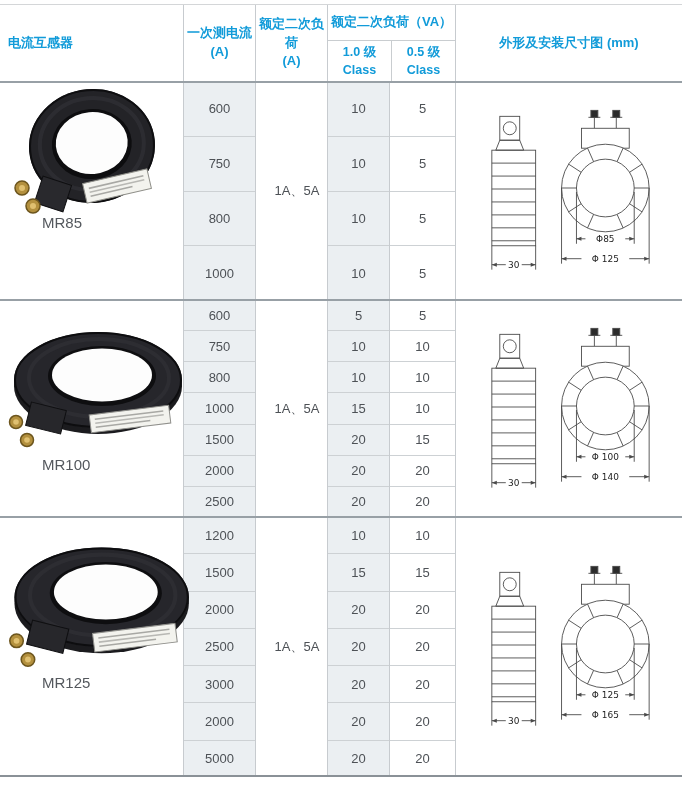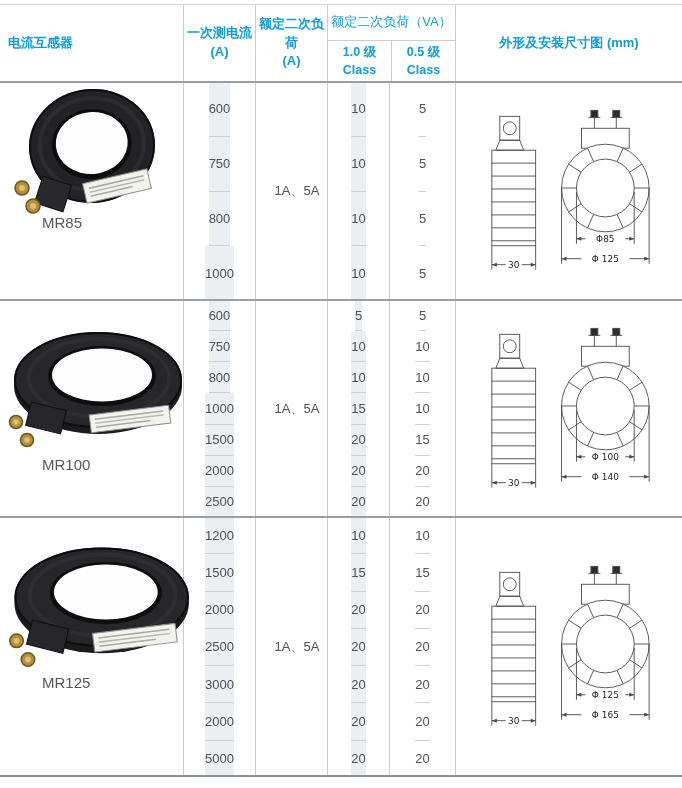--- a/index.html
+++ b/index.html
@@ -8,32 +8,32 @@
   .tbl{position:absolute;left:0;top:4px;width:682px;display:grid;
        grid-template-columns:183px 72px 72px 62px 66px 227px;
        grid-template-rows:78px 218px 217px 260px;}
   .bl{border-left:1px solid #c7cbcf;}
   
   .hc{color:#119bd9;font-weight:bold;font-size:13px;display:flex;flex-direction:column;
       align-items:center;justify-content:center;text-align:center;line-height:1.45;}
   .hc.first{align-items:flex-start;padding-left:8px;}
   .burden-group{display:flex;flex-direction:column;grid-column:span 2;}
   .burden-top{height:36px;display:flex;align-items:center;justify-content:center;
-      border-bottom:1px solid #c9cdd0;color:#119bd9;font-weight:normal;font-size:13px;}
+      border-bottom:1px solid #c9cdd0;color:#119bd9;font-weight:bold;font-size:13px;}
   .burden-sub{flex:1;display:flex;}
   .burden-sub>div{flex:1;display:flex;flex-direction:column;align-items:center;justify-content:center;
       color:#119bd9;font-weight:bold;font-size:12.5px;line-height:1.4;}
   .burden-sub>div:last-child{border-left:1px solid #c9cdd0;}
   
   .col1cell{position:relative;}
   .photo{position:absolute;left:2px;}
   .s0 .photo{top:2px;} .s1 .photo{top:22px;} .s2 .photo{top:20px;}
   .model{position:absolute;left:10px;font-size:15px;color:#54585d;margin-left:32px;}
   .s0 .model{top:132px;} .s1 .model{top:156px;} .s2 .model{top:157px;}
-  .stack{display:flex;flex-direction:column;align-items:center;}
+  .stack{display:flex;flex-direction:column;}
   .cell{flex:1;display:flex;align-items:center;justify-content:center;
         font-size:13px;color:#4d5156;border-bottom:1px solid #cdd1d4;}
   .cell:last-child{border-bottom:none;}
   .shaded{background:#ebeff2;}
   .plain{background:#ffffff;}
   .merged{display:flex;align-items:center;justify-content:center;font-size:13px;color:#4d5156;padding-left:11px;}
   .drawcell{display:flex;align-items:center;justify-content:center;}
   svg text{font-family:"DejaVu Sans","Liberation Sans",sans-serif;}
   
   .hline{position:absolute;left:0;width:682px;z-index:5;}

